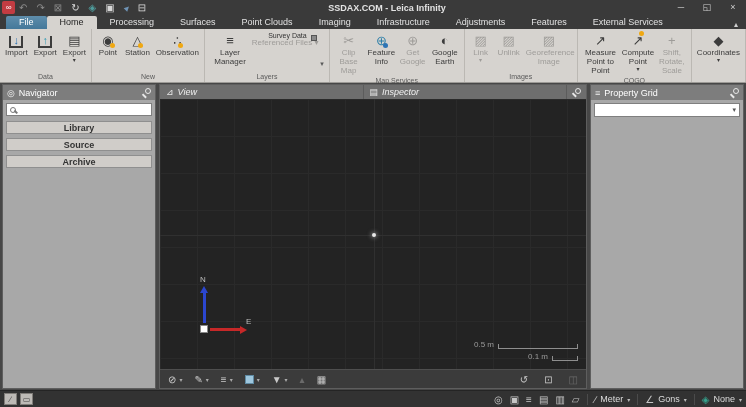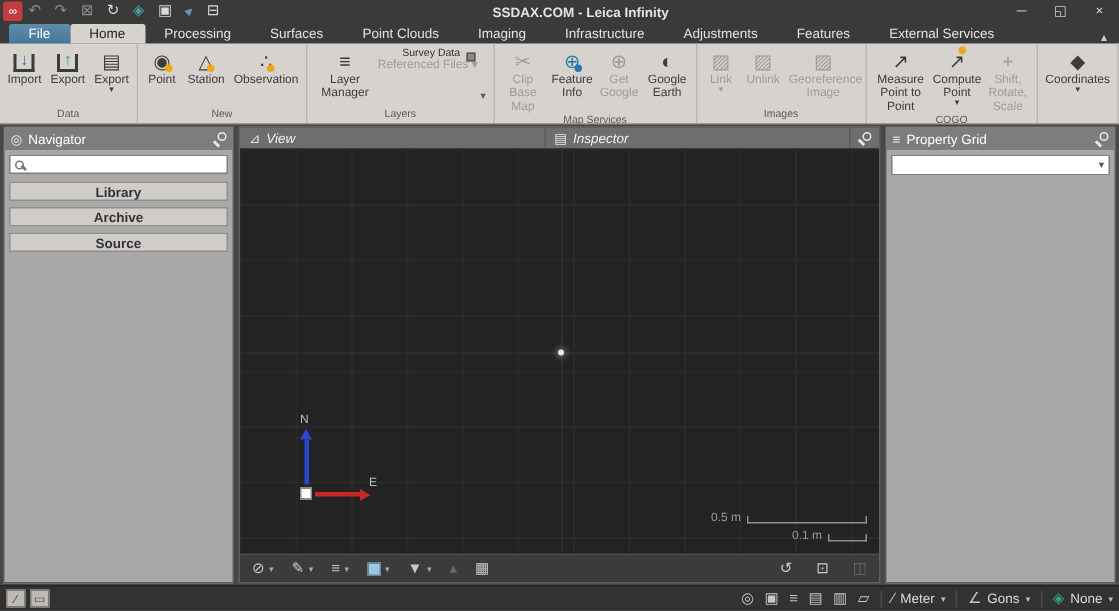--- a/index.html
+++ b/index.html
@@ -325,22 +325,22 @@
       <div class="phead">
         <span class="picon">◎</span>
         <span class="ptitle">Navigator</span>
         <span class="pin"></span>
       </div>
       <div class="searchbox">
         <span class="mag"></span>
         <input value="" style="">
       </div>
       <div class="navbtn">Library</div>
+      <div class="navbtn">Source</div>
       <div class="navbtn">Archive</div>
-      <div class="navbtn">Source</div>
     </div>
 
     <div class="center">
       <div class="viewtabs">
         <div class="vtab">
           <span class="picon">⊿</span>
           <span class="vlabel">View</span>
         </div>
         <div class="vtab">
           <span class="picon">▤</span>

